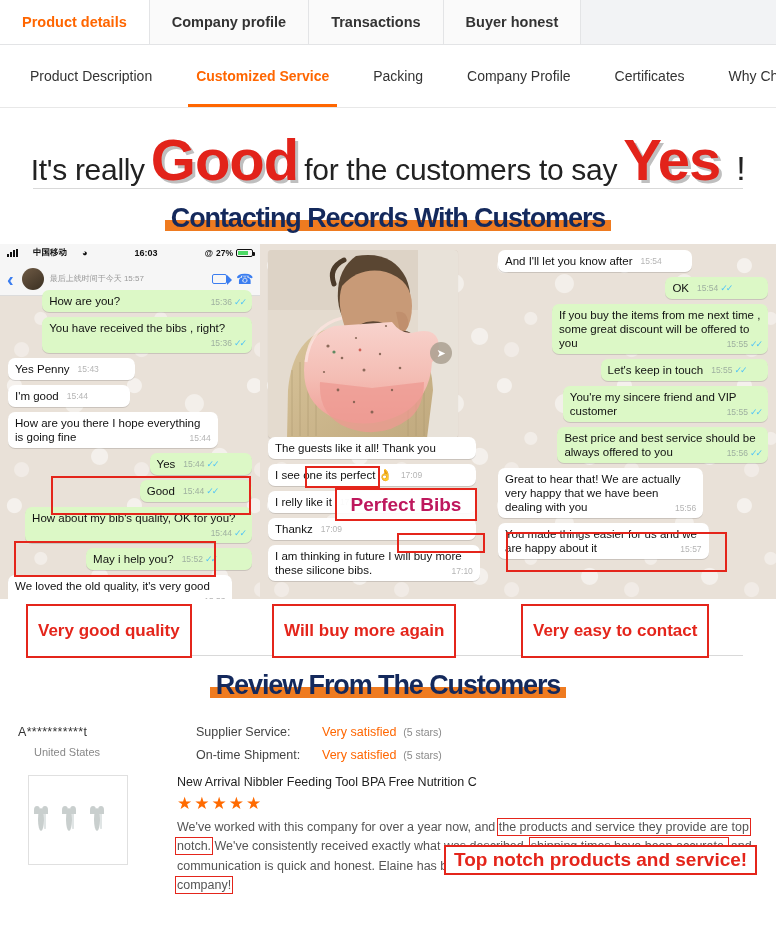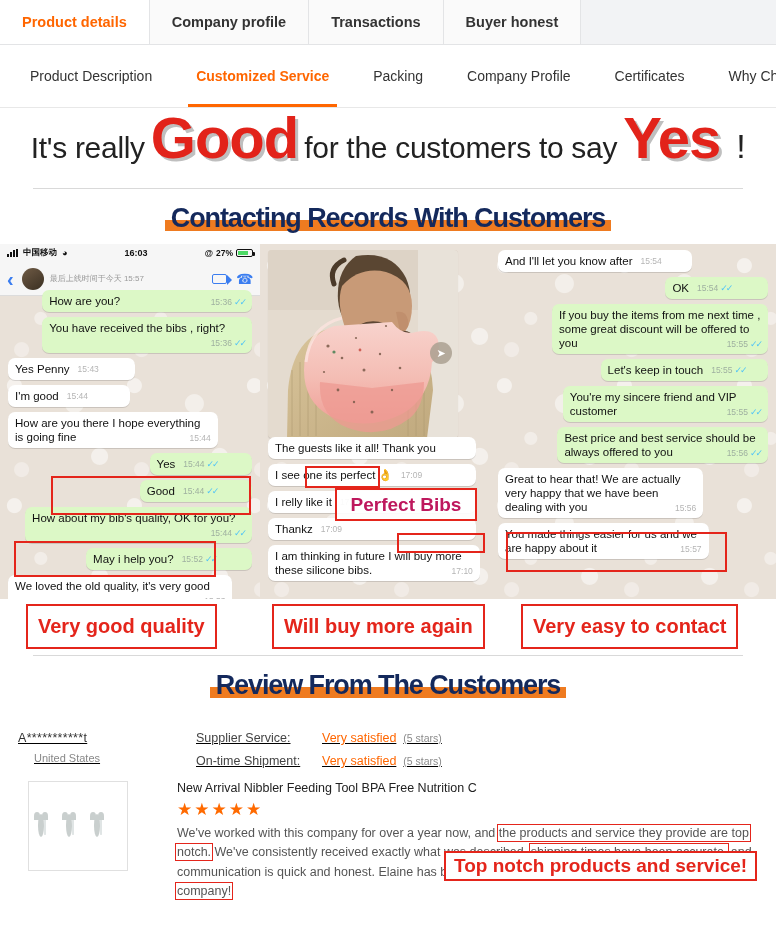--- a/index.html
+++ b/index.html
@@ -61,21 +61,21 @@
   .subnav-item.active::after {
     content: ""; position: absolute;
     left: 14px; right: 14px; bottom: 0;
     height: 3px; background: #ff6600;
   }
 
   
   .hero {
     height: 80px;
     display: flex;
-    align-items: flex-start;
+    align-items: flex-end;
     justify-content: center;
     padding-top: 4px;
   }
   .hero-line {
     font-family: "Liberation Sans", sans-serif;
     font-size: 30px;
     color: #222;
     letter-spacing: -0.3px;
     white-space: nowrap;
     display: flex; align-items: baseline;
@@ -151,21 +151,21 @@
   .statusbar {
     position: relative;
     height: 18px;
     background: #f6f6f6;
     display: flex; align-items: center;
     padding: 0 7px;
     font-size: 8.5px;
     color: #111;
     font-weight: bold;
   }
-  .sb-left { display: flex; align-items: center; gap: 5px; }
+  .sb-left { display: flex; align-items: center; gap: 15px; }
   .sb-mid { flex: 1; text-align: center; font-size: 9px; }
   .sb-right { display: flex; align-items: center; gap: 3px; font-size: 8.5px; }
   .bars { display: inline-flex; align-items: flex-end; gap: 1px; height: 8px; }
   .bars i { display:block; width: 2px; background: #111; }
   .bars i:nth-child(1){height:3px} .bars i:nth-child(2){height:5px}
   .bars i:nth-child(3){height:7px} .bars i:nth-child(4){height:8px}
   .wifi { font-size: 9px; }
   .batt {
     width: 17px; height: 8px; border: 1px solid #111; border-radius: 2px;
     position: relative; display:inline-block;
@@ -274,30 +274,30 @@
     position: relative;
     height: 48px;
     display: flex;
     align-items: center;
   }
   .callout {
     position: absolute;
     border: 2px solid #e4251b;
     color: #e4251b;
     font-weight: bold;
-    font-size: 20px;
-    padding: 9px 10px;
+    font-size: 17px;
+    padding: 15px 10px;
     white-space: nowrap;
     background: #fff;
     cursor: default;
   }
 
   
   .review-wrap { position: relative; padding: 0 14px; }
-  .review-top { display: flex; margin-top: 20px; text-decoration: underline; }
+  .review-top { display: flex; margin-top: 14px; }
   .reviewer { width: 182px; padding-left: 4px; }
   .reviewer-name { font-size: 12.5px; color: #333; letter-spacing: .3px; }
   .reviewer-country { font-size: 11px; color: #888; margin-top: 7px; padding-left: 16px; }
   .ratings { flex: 1; }
   .rating-row { display: flex; align-items: baseline; margin-bottom: 9px; font-size: 12.5px; }
   .rating-label { width: 126px; color: #444; }
   .rating-value { color: #ff6600; margin-right: 7px; }
   .rating-stars { color: #8a8a8a; font-size: 10.5px; }
 
   .review-body { display: flex; margin-top: 4px; padding-left: 6px; gap: 37px; }

